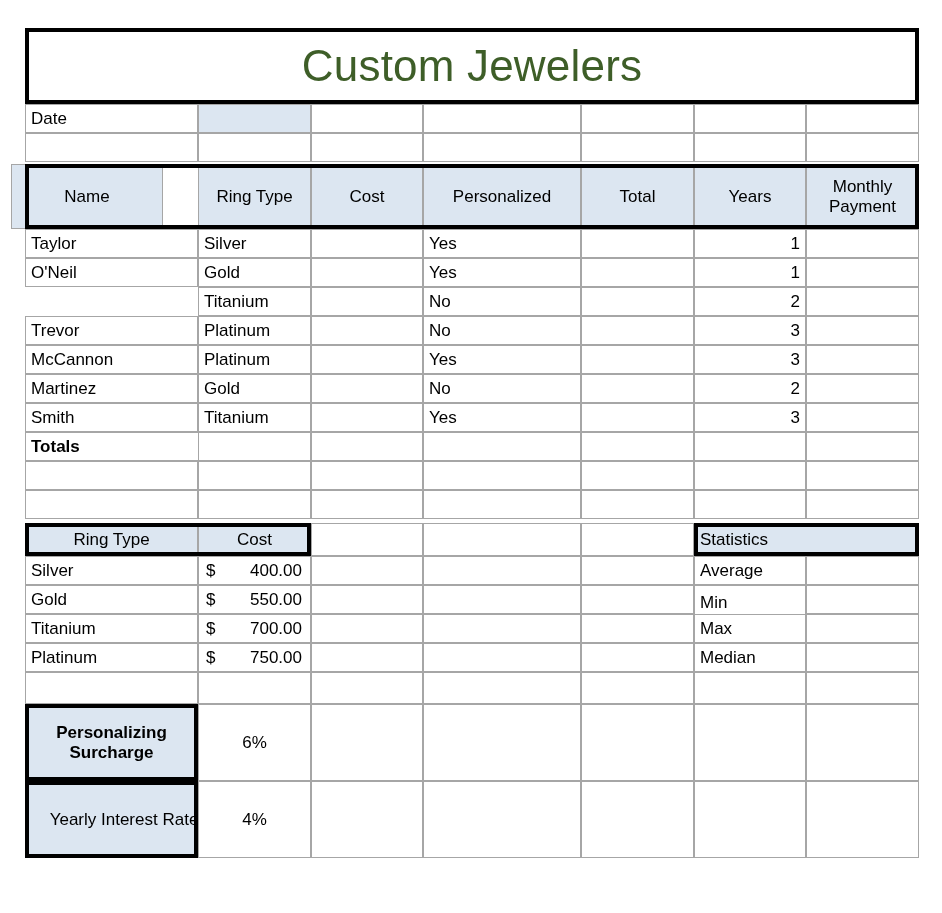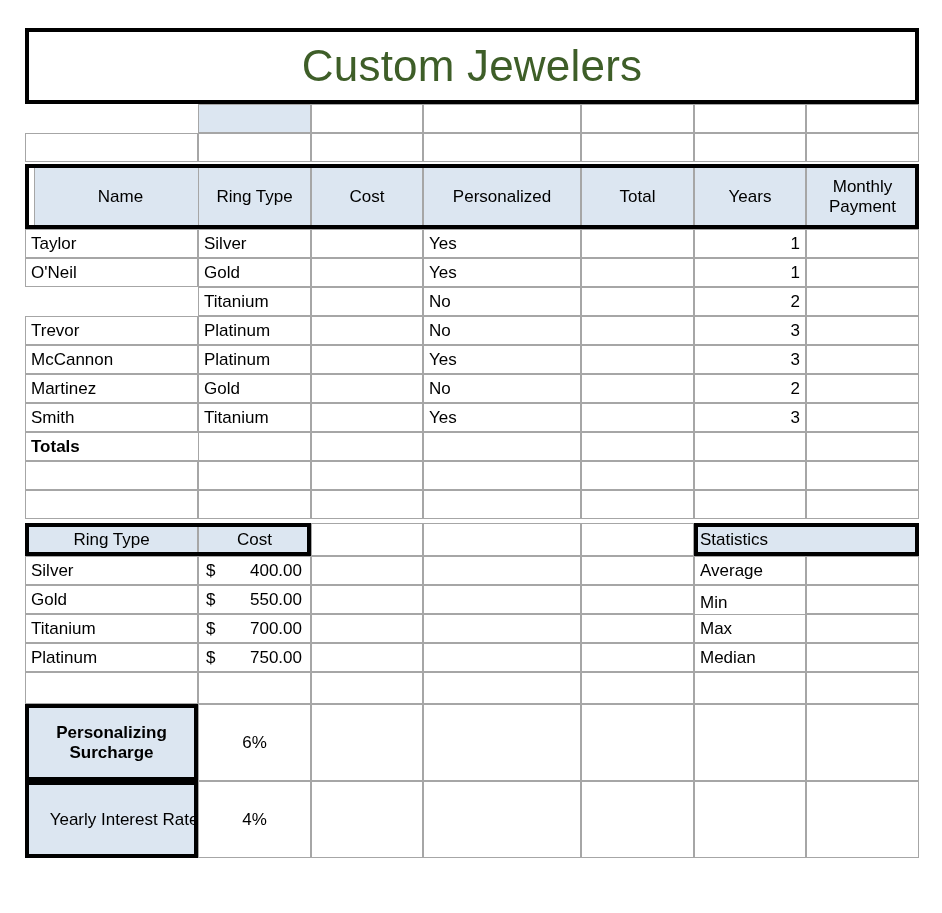--- a/index.html
+++ b/index.html
@@ -81,36 +81,37 @@
   .acct .amt { flex: 1 1 auto; text-align: right; }
 </style>
 </head>
 <body>
 
 <div id="sheet">
 
   <div id="title-cell" style="left:25px; top:28px; width:894px; height:76px;">Custom Jewelers</div>
   <div class="box" style="left:25px; top:28px; width:894px; height:76px;"></div>
 
+  <div class="cell c-left" style="left:25px; top:104px; width:173px; height:29px;">Date</div>
   <div class="cell c-left fill-blue" style="left:198px; top:104px; width:113px; height:29px;"></div>
   <div class="cell" style="left:311px; top:104px; width:112px; height:29px;"></div>
   <div class="cell" style="left:423px; top:104px; width:158px; height:29px;"></div>
   <div class="cell" style="left:581px; top:104px; width:113px; height:29px;"></div>
   <div class="cell" style="left:694px; top:104px; width:112px; height:29px;"></div>
   <div class="cell" style="left:806px; top:104px; width:113px; height:29px;"></div>
 
   <div class="cell" style="left:25px; top:133px; width:173px; height:29px;"></div>
   <div class="cell" style="left:198px; top:133px; width:113px; height:29px;"></div>
   <div class="cell" style="left:311px; top:133px; width:112px; height:29px;"></div>
   <div class="cell" style="left:423px; top:133px; width:158px; height:29px;"></div>
   <div class="cell" style="left:581px; top:133px; width:113px; height:29px;"></div>
   <div class="cell" style="left:694px; top:133px; width:112px; height:29px;"></div>
   <div class="cell" style="left:806px; top:133px; width:113px; height:29px;"></div>
 
-  <div class="cell c-center fill-blue" style="left:34px; top:164px; width:173px; height:65px;">Name</div>
+  <div class="cell c-center fill-blue" style="left:11px; top:164px; width:152px; height:65px;">Name</div>
   <div class="cell c-center fill-blue" style="left:198px; top:164px; width:113px; height:65px;">Ring Type</div>
   <div class="cell c-center fill-blue" style="left:311px; top:164px; width:112px; height:65px;">Cost</div>
   <div class="cell c-center fill-blue" style="left:423px; top:164px; width:158px; height:65px;">Personalized</div>
   <div class="cell c-center fill-blue" style="left:581px; top:164px; width:113px; height:65px;">Total</div>
   <div class="cell c-center fill-blue" style="left:694px; top:164px; width:112px; height:65px;">Years</div>
   <div class="cell c-center wrap fill-blue" style="left:806px; top:164px; width:113px; height:65px;">Monthly Payment</div>
   <div class="box" style="left:25px; top:164px; width:894px; height:65px;"></div>
 
   <div id="main-rows">
       <div class="cell c-left" style="left: 25px; top: 229px; width: 173px; height: 29px;">Taylor</div>

